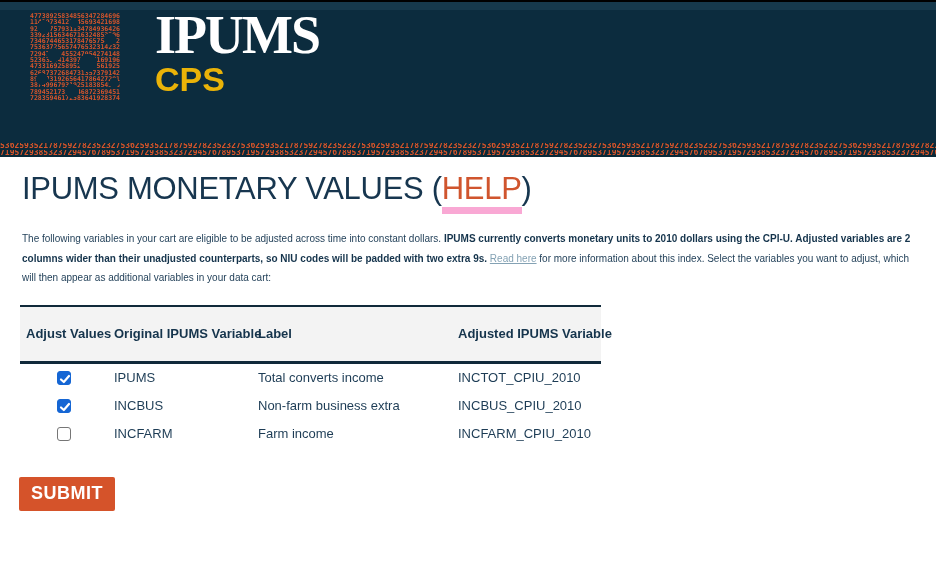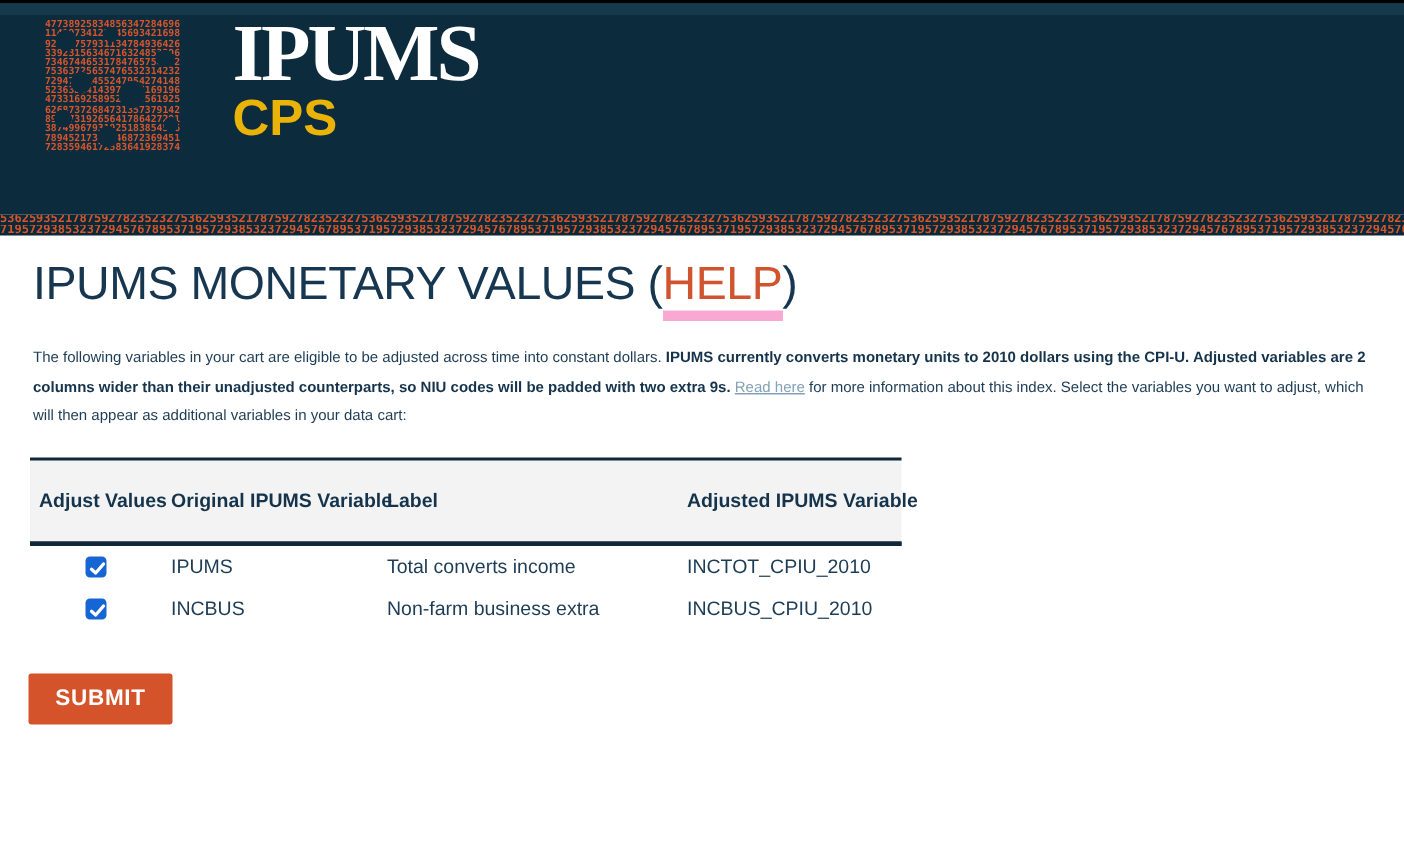--- a/index.html
+++ b/index.html
@@ -106,21 +106,21 @@
   .cb svg { display:none; width:12px; height:12px; margin:1px; }
   .cb.checked { background:#1566d4; border-color:#1566d4; }
   .cb.checked svg { display:block; }
 
   
   .submit-button {
     display:block; margin:29px 0 0 -3px;
     width:96px; height:34px; border:none; border-radius:2px;
     background:#d5532a; color:#ffffff;
     font-family:"Liberation Sans", sans-serif;
-    font-size:15px; font-weight:700; letter-spacing:0.5px;
+    font-size:18px; font-weight:700; letter-spacing:0.5px;
     cursor:pointer;
   }
 </style>
 </head>
 <body>
 
 <div class="top-black"></div>
 <div class="top-band"></div>
 
 <header class="site-header">
@@ -177,18 +177,28 @@
           <span class="cb checked" role="checkbox">
             <svg viewBox="0 0 12 12">
                 <polyline points="2,6.5 4.8,9 10,3" fill="none" stroke="#ffffff" stroke-width="2.2" stroke-linecap="round" stroke-linejoin="round"></polyline>
               </svg>
           </span>
         </td>
         <td>INCBUS</td>
         <td>Non-farm business extra</td>
         <td>INCBUS_CPIU_2010</td>
       </tr>
+        <tr>
+        <td class="center">
+          <span class="cb" role="checkbox">
+            
+          </span>
+        </td>
+        <td>INCFARM</td>
+        <td>Farm income</td>
+        <td>INCFARM_CPIU_2010</td>
+      </tr>
       </tbody>
   </table>
 
   <button class="submit-button">SUBMIT</button>
 
 </main>
 
 </body></html>

